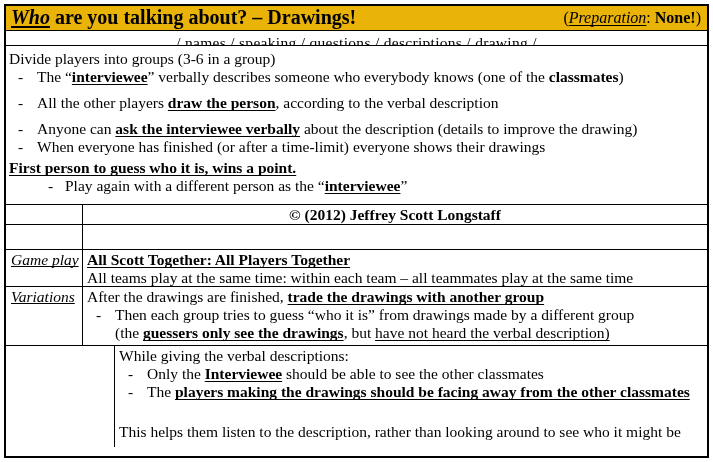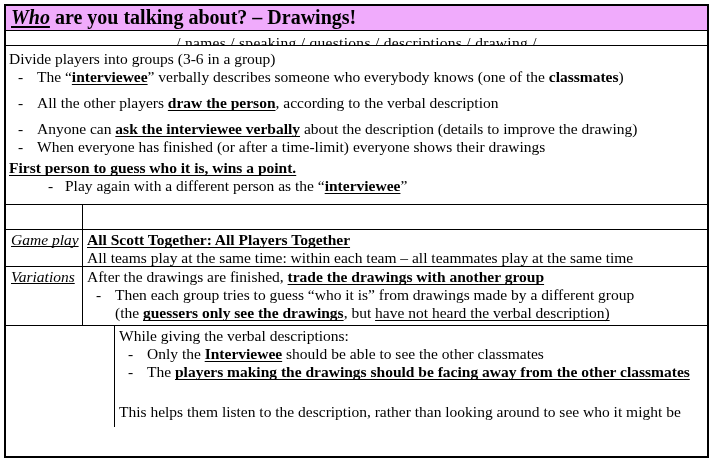--- a/index.html
+++ b/index.html
@@ -12,21 +12,21 @@
   .doc-table{
     position:absolute;left:4px;top:4px;
     width:705px;height:454px;
     border:2px solid #000;
     box-sizing:border-box;
     background:#fff;
   }
   .row{box-sizing:border-box;border-bottom:1px solid #000;overflow:hidden;}
   .header-row{
     height:25px;
-    background:#f0abfc;
+    background:#eab308;
     display:flex;justify-content:space-between;align-items:center;
     padding:0 6px 1px 5px;
   }
   .title{font-size:20px;font-weight:bold;white-space:nowrap;}
   .prep{font-size:16px;white-space:nowrap;}
   .cat-row{
     height:15px;text-align:center;padding-top:3px;
     letter-spacing:0.3px;
   }
   .instructions{height:159px;padding:4px 4px 0 3px;}
@@ -57,39 +57,44 @@
   .s-i{font-style:italic;}
   .s-u{text-decoration:underline;text-decoration-skip-ink:none;text-underline-offset:2px;}
 </style>
 </head>
 <body>
 
 <div class="doc-table">
 
   <div class="row header-row">
     <div class="title"><span class="s-b s-i s-u">Who</span><span class="s-b"> are you talking about? – Drawings!</span></div>
+    <div class="prep"><span>(</span><span class="s-i s-u">Preparation</span><span>: </span><span class="s-b">None!</span><span>)</span></div>
   </div>
 
   <div class="row cat-row">
     <span>/  names  /  speaking  /  questions  /  descriptions  /  drawing  /</span>
   </div>
 
   <div class="row instructions">
       <div class="line plain"><span>Divide players into groups (3-6 in a group)</span></div>
       <div class="line bullet"><span class="dash">-</span><span>The “</span><span class="s-b s-u">interviewee</span><span>” verbally describes someone who everybody knows (one of the </span><span class="s-b">classmates</span><span>)</span></div>
       <div class="spacer-md"></div>
       <div class="line bullet"><span class="dash">-</span><span>All the other players </span><span class="s-b s-u">draw the person</span><span>, according to the verbal description</span></div>
       <div class="spacer-md"></div>
       <div class="line bullet"><span class="dash">-</span><span>Anyone can </span><span class="s-b s-u">ask the interviewee verbally</span><span> about the description (details to improve the drawing)</span></div>
       <div class="line bullet"><span class="dash">-</span><span>When everyone has finished (or after a time-limit) everyone shows their drawings</span></div>
       <div class="spacer-sm"></div>
       <div class="line plain"><span class="s-b s-u">First person to guess who it is, wins a point.</span></div>
       <div class="line subbullet"><span class="dash">-</span><span>Play again with a different person as the “</span><span class="s-b s-u">interviewee</span><span>”</span></div>
     </div>
 
+  <div class="row split-row r-copy">
+    <div class="left-cell"></div>
+    <div class="right-cell center bold">© (2012) Jeffrey Scott Longstaff</div>
+  </div>
 
   <div class="row split-row r-empty">
     <div class="left-cell"></div>
     <div class="right-cell"></div>
   </div>
 
   <div class="row split-row r-game">
     <div class="left-cell">
       <span class="rowlabel">Game play</span>
     </div>

